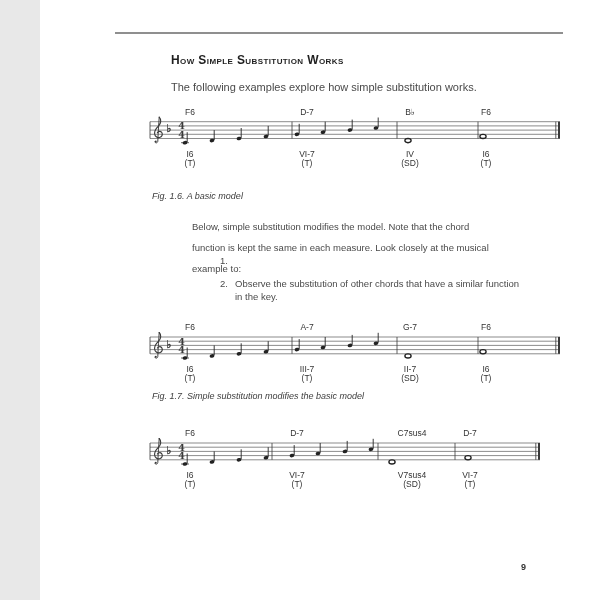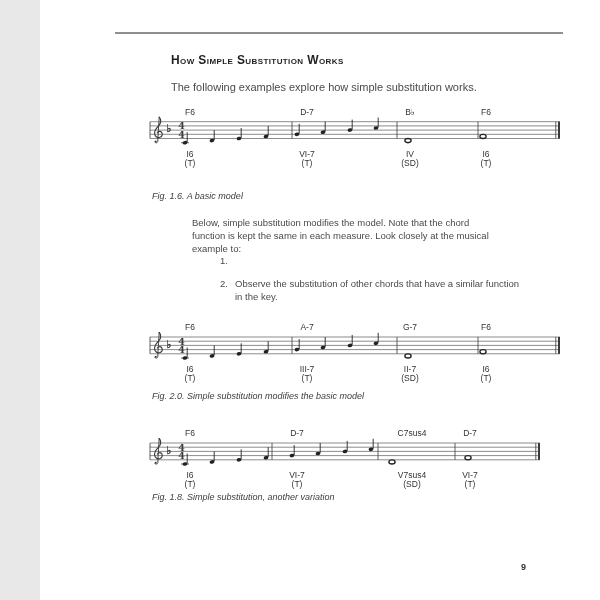--- a/index.html
+++ b/index.html
@@ -26,21 +26,21 @@
     white-space:nowrap;
   }
   .intro {
     position:absolute; left:131px; top:81px;
     font-size:11px; color:#4a4a4a;
     white-space:nowrap;
   }
   .body-para {
     position:absolute; left:152px; top:216px;
     width:300px;
-    font-size:9.5px; line-height:13px; color:#4a4a4a;
+    font-size:9.5px; line-height:21px; color:#4a4a4a;
   }
   .list-item {
     position:absolute; left:180px;
     width:285px;
     font-size:9.5px; line-height:13px; color:#4a4a4a;
     padding-left:15px;
   }
   .list-item .num { position:absolute; left:0; top:0; }
   .li-1 { top:254px; }
   .li-2 { top:277px; }
@@ -189,21 +189,21 @@
       <line x1="338.2" y1="27.7" x2="338.2" y2="17.8" stroke="#222" stroke-width="0.9"></line>
       <text x="370" y="15" font-size="8.5" font-family="&quot;Liberation Sans&quot;, sans-serif" font-weight="normal" text-anchor="middle" fill="#333">G-7</text>
       <text x="370" y="57" font-size="8.5" font-family="&quot;Liberation Sans&quot;, sans-serif" font-weight="normal" text-anchor="middle" fill="#333">II-7</text>
       <text x="370" y="66" font-size="8.5" font-family="&quot;Liberation Sans&quot;, sans-serif" font-weight="normal" text-anchor="middle" fill="#333">(SD)</text>
       <ellipse cx="368" cy="40.900000000000006" rx="3.1" ry="2.1" fill="none" stroke="#222" stroke-width="1.35"></ellipse>
       <text x="446" y="15" font-size="8.5" font-family="&quot;Liberation Sans&quot;, sans-serif" font-weight="normal" text-anchor="middle" fill="#333">F6</text>
       <text x="446" y="57" font-size="8.5" font-family="&quot;Liberation Sans&quot;, sans-serif" font-weight="normal" text-anchor="middle" fill="#333">I6</text>
       <text x="446" y="66" font-size="8.5" font-family="&quot;Liberation Sans&quot;, sans-serif" font-weight="normal" text-anchor="middle" fill="#333">(T)</text>
       <ellipse cx="443" cy="36.7" rx="3.1" ry="2.1" fill="none" stroke="#222" stroke-width="1.35"></ellipse>
     </svg>
-  <div class="fig-caption cap-2">Fig. 2.0. Simple substitution modifies the basic model</div>
+  <div class="fig-caption cap-2">Fig. 1.7. Simple substitution modifies the basic model</div>
 
   <svg class="system sys-3" viewBox="0 0 600 80">
       <line x1="110" y1="22" x2="500" y2="22" stroke="#5a5a5a" stroke-width="0.7"></line>
       <line x1="110" y1="26.2" x2="500" y2="26.2" stroke="#5a5a5a" stroke-width="0.7"></line>
       <line x1="110" y1="30.4" x2="500" y2="30.4" stroke="#5a5a5a" stroke-width="0.7"></line>
       <line x1="110" y1="34.6" x2="500" y2="34.6" stroke="#5a5a5a" stroke-width="0.7"></line>
       <line x1="110" y1="38.8" x2="500" y2="38.8" stroke="#5a5a5a" stroke-width="0.7"></line>
       <line x1="110" y1="22" x2="110" y2="38.8" stroke="#3a3a3a" stroke-width="0.8"></line>
       <line x1="232" y1="22" x2="232" y2="38.8" stroke="#3a3a3a" stroke-width="0.8"></line>
       <line x1="338" y1="22" x2="338" y2="38.8" stroke="#3a3a3a" stroke-width="0.8"></line>
@@ -247,17 +247,16 @@
       <line x1="333.2" y1="27.7" x2="333.2" y2="17.8" stroke="#222" stroke-width="0.9"></line>
       <text x="372" y="15" font-size="8.5" font-family="&quot;Liberation Sans&quot;, sans-serif" font-weight="normal" text-anchor="middle" fill="#333">C7sus4</text>
       <text x="372" y="57" font-size="8.5" font-family="&quot;Liberation Sans&quot;, sans-serif" font-weight="normal" text-anchor="middle" fill="#333">V7sus4</text>
       <text x="372" y="66" font-size="8.5" font-family="&quot;Liberation Sans&quot;, sans-serif" font-weight="normal" text-anchor="middle" fill="#333">(SD)</text>
       <ellipse cx="352" cy="40.900000000000006" rx="3.1" ry="2.1" fill="none" stroke="#222" stroke-width="1.35"></ellipse>
       <text x="430" y="15" font-size="8.5" font-family="&quot;Liberation Sans&quot;, sans-serif" font-weight="normal" text-anchor="middle" fill="#333">D-7</text>
       <text x="430" y="57" font-size="8.5" font-family="&quot;Liberation Sans&quot;, sans-serif" font-weight="normal" text-anchor="middle" fill="#333">VI-7</text>
       <text x="430" y="66" font-size="8.5" font-family="&quot;Liberation Sans&quot;, sans-serif" font-weight="normal" text-anchor="middle" fill="#333">(T)</text>
       <ellipse cx="428" cy="36.7" rx="3.1" ry="2.1" fill="none" stroke="#222" stroke-width="1.35"></ellipse>
     </svg>
-  <div class="fig-caption cap-3">Fig. 1.8. Simple substitution, another variation</div>
 
   <div class="page-number">9</div>
 
 </div>
 
 </body></html>

